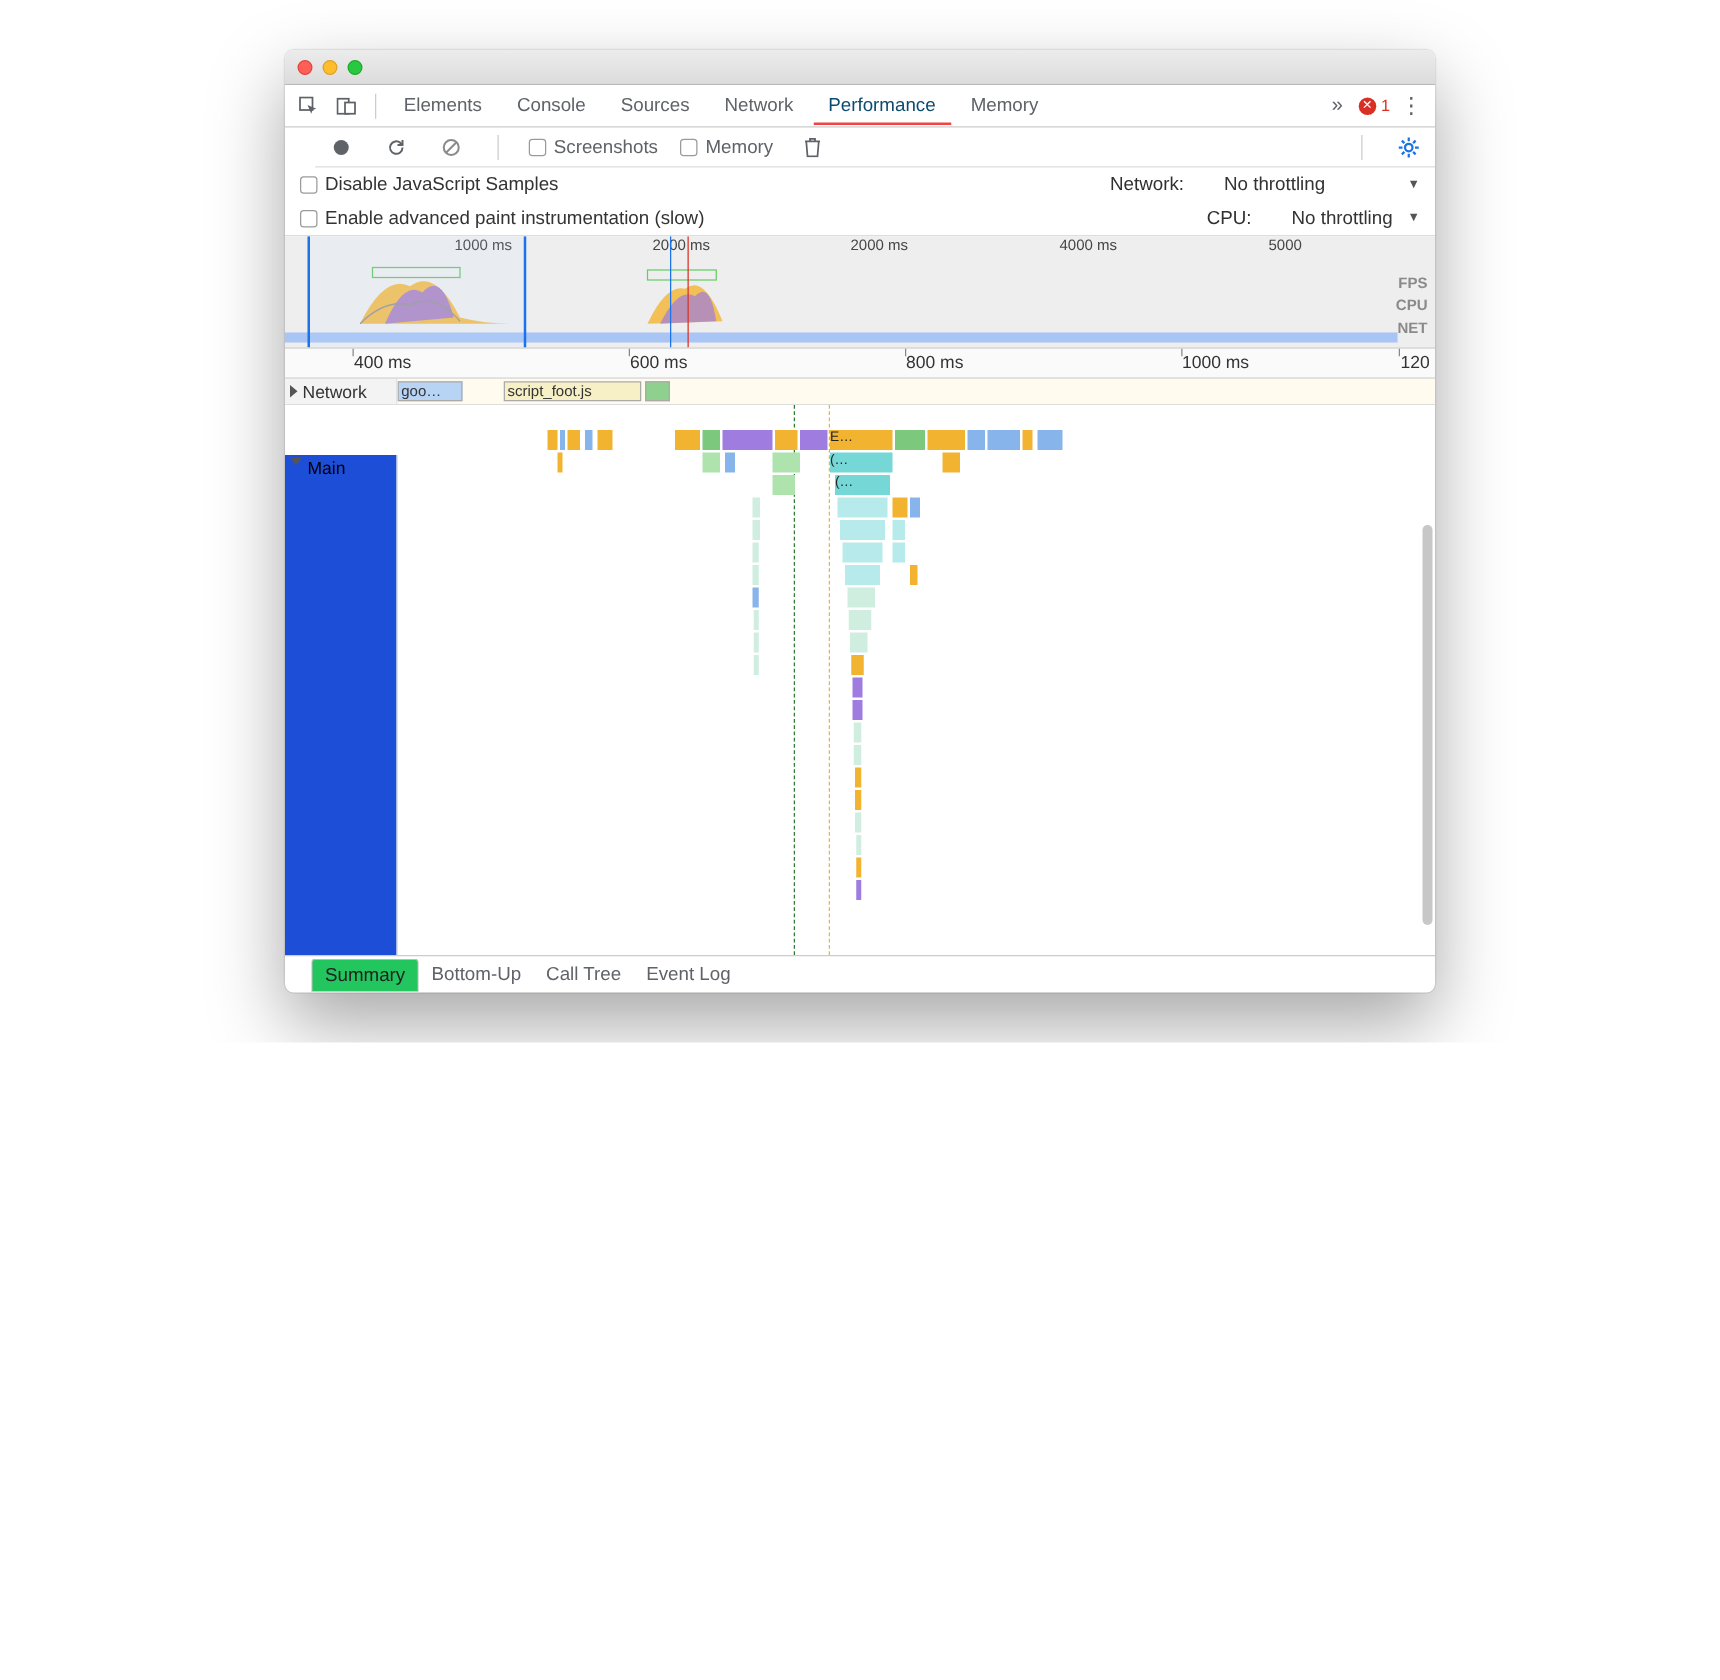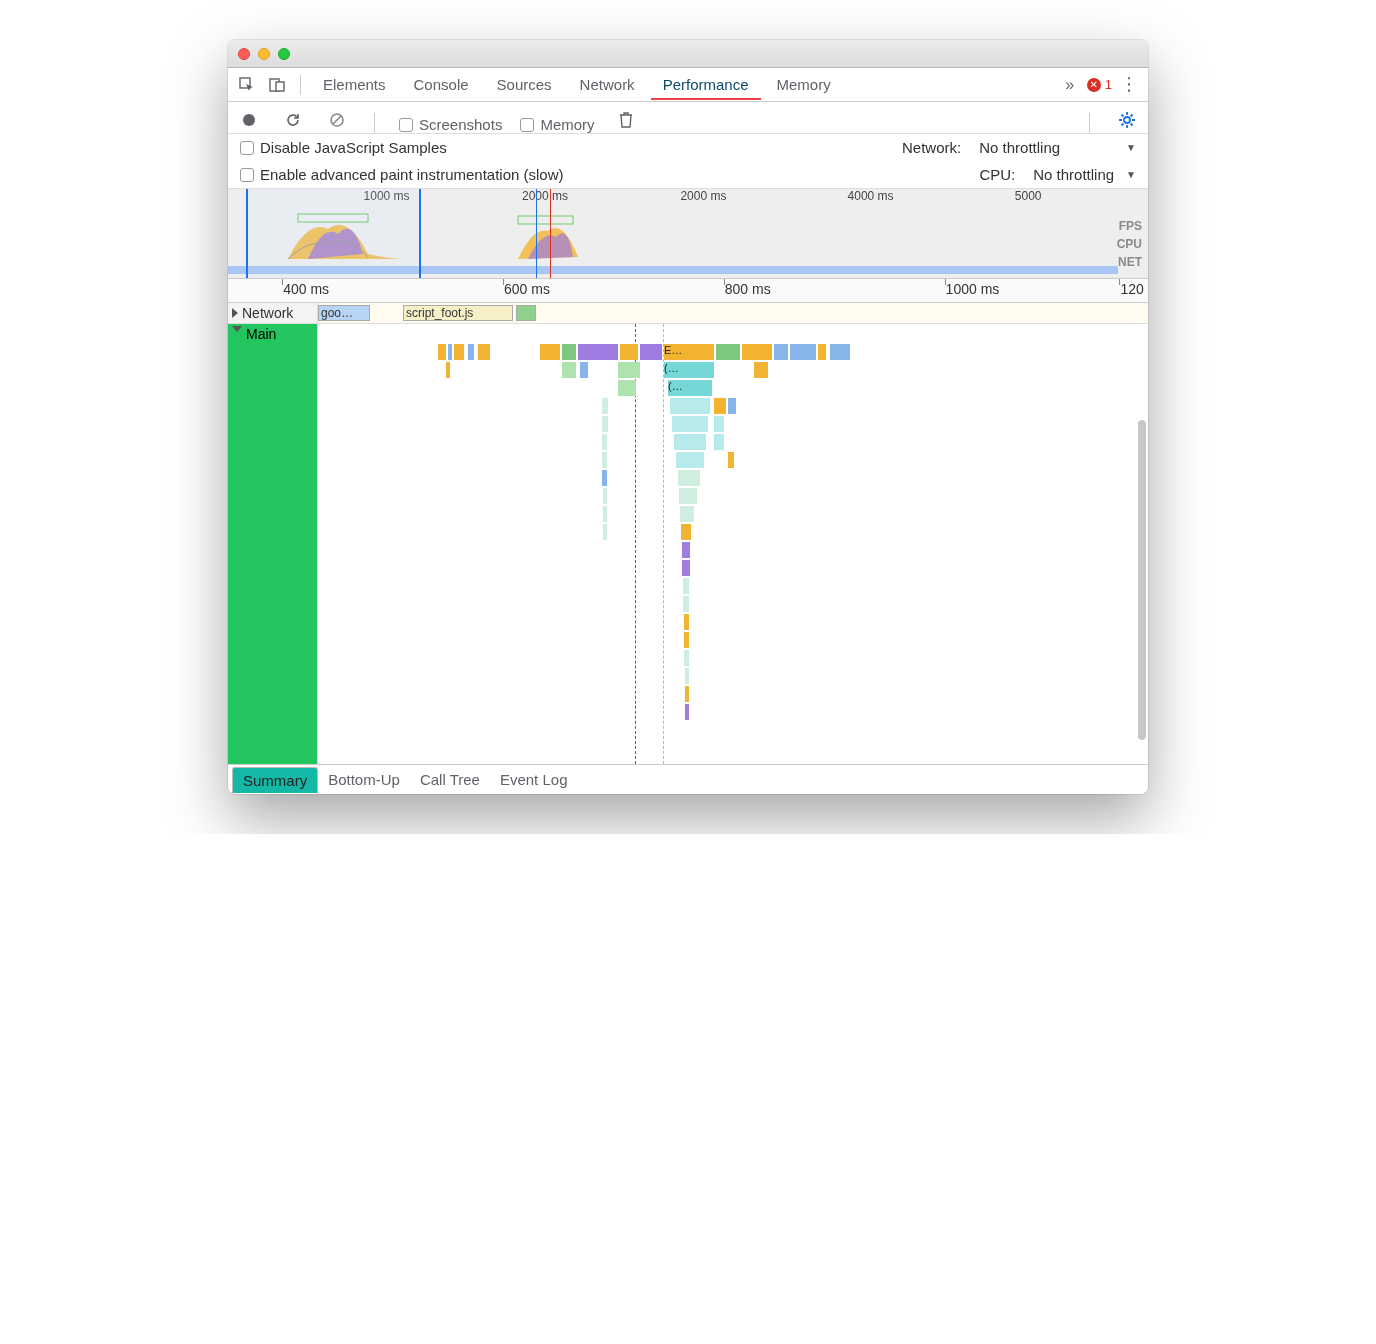--- a/index.html
+++ b/index.html
@@ -49,31 +49,31 @@
   }
   .icon-btn{width:26px;height:26px;display:flex;align-items:center;justify-content:center;border-radius:3px;cursor:pointer;}
   .vsep{width:1px;height:20px;background:#ccc;margin:0 6px;}
   .tab{padding:6px 12px;cursor:pointer;white-space:nowrap;}
   .tab.active{color:#0c4a6e;border-bottom:2px solid #ef4444;margin-bottom:-1px;font-weight:400;padding-bottom:5px;}
   .spacer{flex:1;}
   .err-badge{display:flex;align-items:center;gap:4px;color:#d93025;font-size:13px;}
   .err-ball{width:14px;height:14px;border-radius:50%;background:#d93025;color:#fff;display:flex;align-items:center;justify-content:center;font-size:10px;line-height:1;}
   
   .subbar{
-    height:32px;display:flex;align-items:flex-end;border-bottom:1px solid #ddd;
-    padding:0 8px;font-size:15px;color:#5f6368;gap:18px;
+    height:32px;display:flex;align-items:center;border-bottom:1px solid #ddd;
+    padding:0 8px;font-size:15px;color:#5f6368;gap:18px;margin-left:24px;
   }
   .chk{display:flex;align-items:center;gap:6px;cursor:pointer;}
   .chk .box{width:14px;height:14px;border:1px solid #9a9a9a;border-radius:3px;}
   
   .settings{
     border-bottom:1px solid #ddd;
     font-size:15px;color:#333;
   }
-  .setrow{display:flex;align-items:center;padding:5px 12px;gap:14px;}
+  .setrow{display:flex;align-items:center;padding:5px 12px;gap:28px;}
   .sel{display:flex;align-items:center;gap:6px;cursor:pointer;}
   .sel .caret{font-size:10px;color:#555;}
   .sel-label{color:#303030;margin-right:4px;}
   
   .overview{
     height:90px;background:#eee;position:relative;border-bottom:1px solid #ccc;overflow:hidden;
     font-size:12px;color:#555;
   }
   .ov-ticks{position:absolute;top:0;left:30px;right:10px;height:18px;}
   .ov-tick{position:absolute;top:0;font-size:12px;color:#444;white-space:nowrap;}
@@ -98,32 +98,32 @@
   .tri{display:inline-block;width:0;height:0;}
   .tri.right{border-top:5px solid transparent;border-bottom:5px solid transparent;border-left:6px solid #555;}
   .tri.down{border-left:5px solid transparent;border-right:5px solid transparent;border-top:6px solid #555;}
   .trk-body{flex:1;position:relative;height:20px;overflow:hidden;background:#fffbef;}
   .nbar{position:absolute;top:2px;height:16px;border:1px solid #aaa;font-size:12px;white-space:nowrap;overflow:hidden;padding:0 2px;}
   
   .flame-wrap{
     display:flex;height:440px;position:relative;
   }
   .flame-head{
-    width:90px;background:#22c55e;border-right:1px solid #ddd;padding:2px 4px;
-    display:flex;align-items:flex-start;gap:4px;font-size:14px;cursor:pointer;
+    width:90px;background:#1d4ed8;border-right:1px solid #ddd;padding:2px 4px;
+    display:flex;align-items:flex-start;gap:4px;font-size:14px;cursor:pointer;margin-top:40px;
   }
   .flame{flex:1;position:relative;background:#fff;overflow:hidden;}
   .fb{position:absolute;height:16px;font-size:11px;color:#222;white-space:nowrap;overflow:hidden;text-overflow:clip;}
   .dash{position:absolute;top:0;bottom:0;width:0;border-left:1.5px dashed;}
   
   .bottom-tabs{
     height:30px;border-top:1px solid #ccc;display:flex;align-items:center;padding:0 4px;font-size:15px;color:#5f6368;
   }
   .btab{padding:4px 10px;cursor:pointer;}
-  .btab.active{background:#14b8a6;border:1px solid #bbb;border-bottom:1px solid #fff;color:#222;margin-bottom:-1px;border-radius:3px 3px 0 0;}
+  .btab.active{background:#22c55e;border:1px solid #bbb;border-bottom:1px solid #fff;color:#222;margin-bottom:-1px;border-radius:3px 3px 0 0;margin-left:17px;}
   .scrollbar{position:absolute;right:2px;top:380px;width:8px;height:320px;background:#c7c7c7;border-radius:4px;}
   svg{display:block;}
 </style>
 </head>
 <body>
 
 <div class="window">
 
   <div class="titlebar">
     <div class="traffic">

